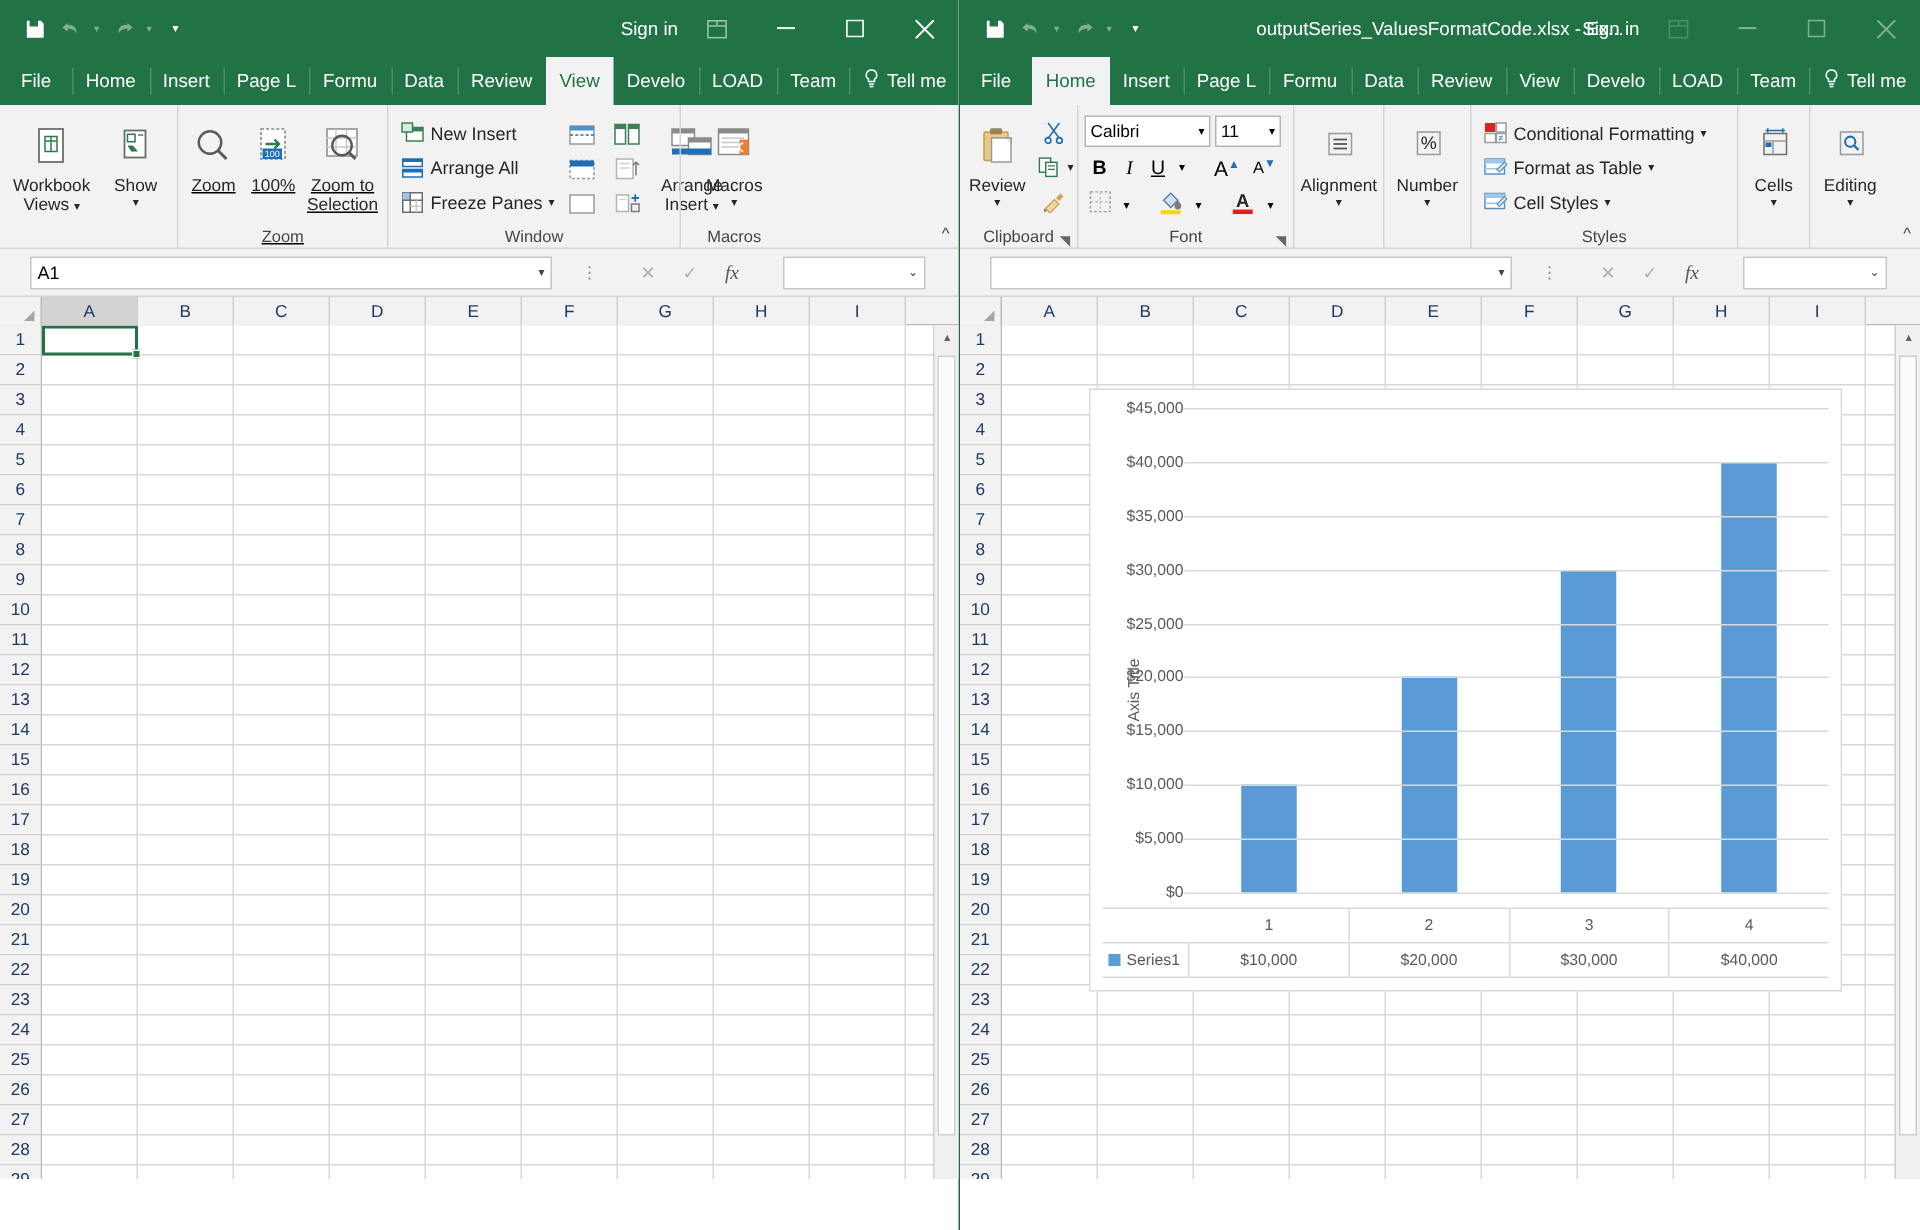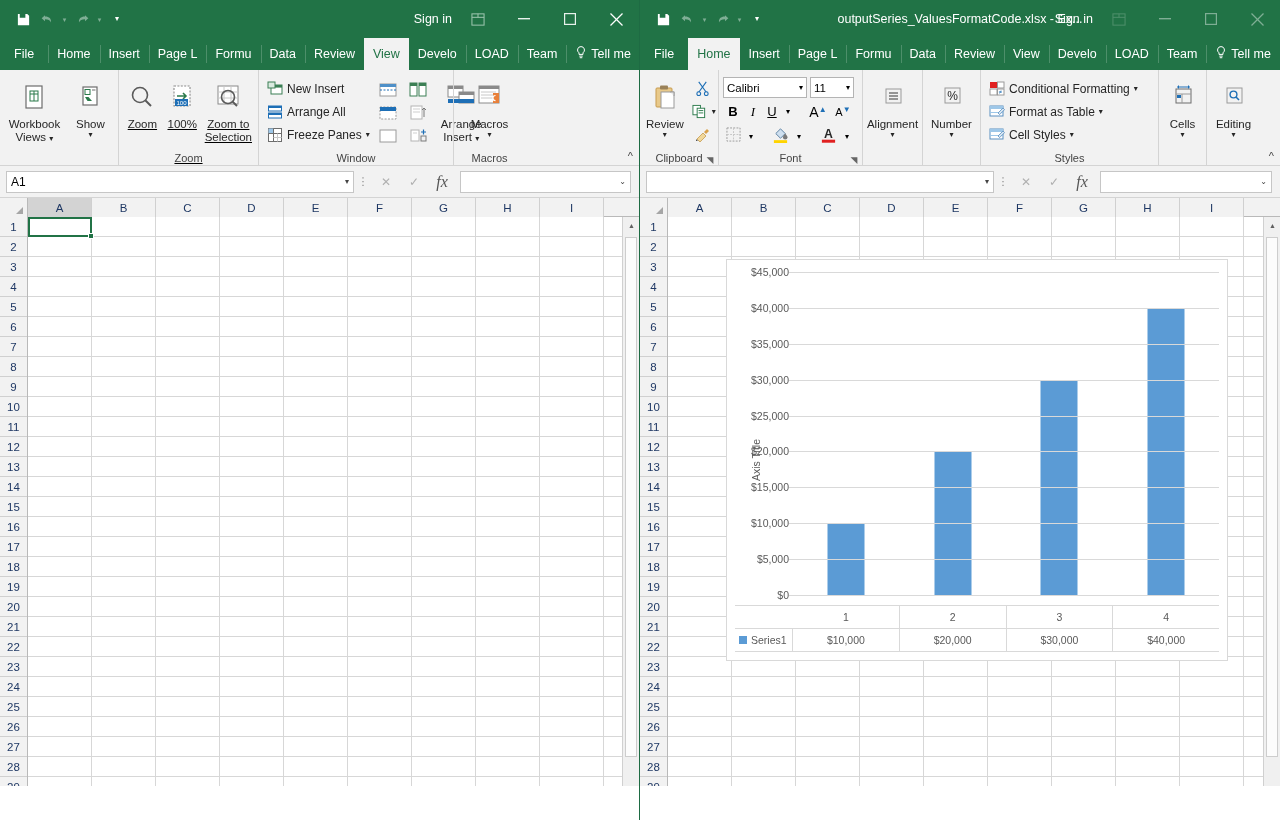--- a/index.html
+++ b/index.html
@@ -149,41 +149,41 @@
   .ribbon-collapse {
     position: absolute; right: 6px; bottom: 3px;
     font-size: 11px; color: #444;
   }
 
   
   .formulabar {
     height: 32px;
     background: #f2f2f2;
     display: flex; align-items: center;
-    padding: 0 6px;
-    gap: 0;
+    padding: 0 20px;
+    gap: 16px;
     border-bottom: 1px solid #d4d4d4;
   }
   .namebox {
     width: 348px; height: 22px;
     background: #fff; border: 1px solid #c6c6c6;
     display: flex; align-items: center;
     padding: 0 4px;
     font-size: 12px; color: #000;
   }
   .namebox .nb-val { flex: 1; }
   .namebox .nb-caret { font-size: 8px; color: #444; }
   .fb-grip { width: 18px; text-align: center; color: #8a8a8a; font-size: 11px; letter-spacing: 0; }
   .fb-btns { display: flex; align-items: center; gap: 0; }
   .fb-btn {
     width: 28px; height: 22px;
     display: flex; align-items: center; justify-content: center;
     font-size: 12px; color: #b0b0b0;
   }
-  .fb-btn.fx { color: #555; font-style: italic; font-family: "Liberation Serif", serif; font-size: 16px;}
+  .fb-btn.fx { color: #555; font-style: italic; font-family: "Liberation Serif", serif; font-size: 13px;}
   .fb-input {
     flex: 1; height: 22px;
     background: #fff; border: 1px solid #c6c6c6;
     margin-left: 4px; margin-right: 2px;
     display: flex; align-items: center;
     padding: 0 4px;
     font-size: 12px;
   }
   .fb-input .fb-caret { margin-left: auto; font-size: 8px; color: #444; }
 

